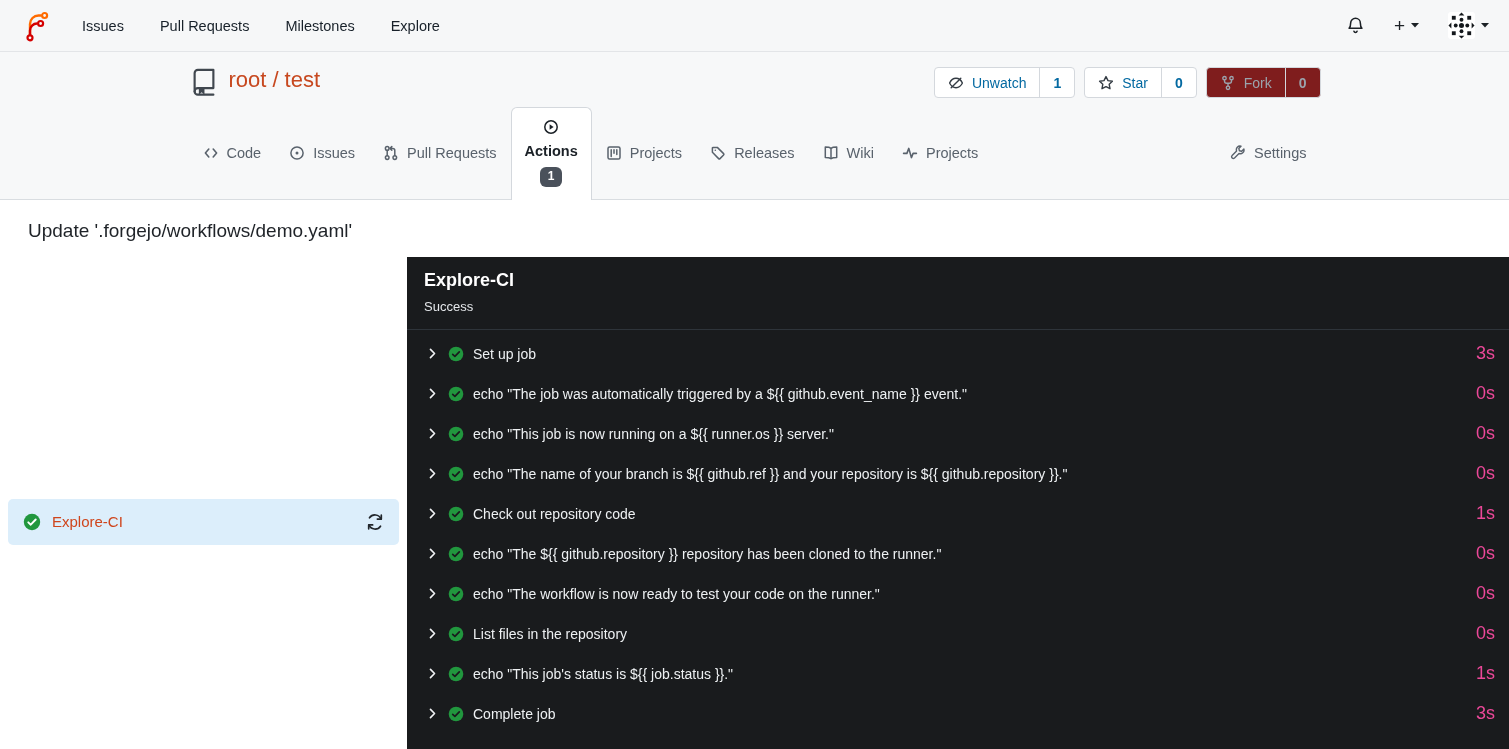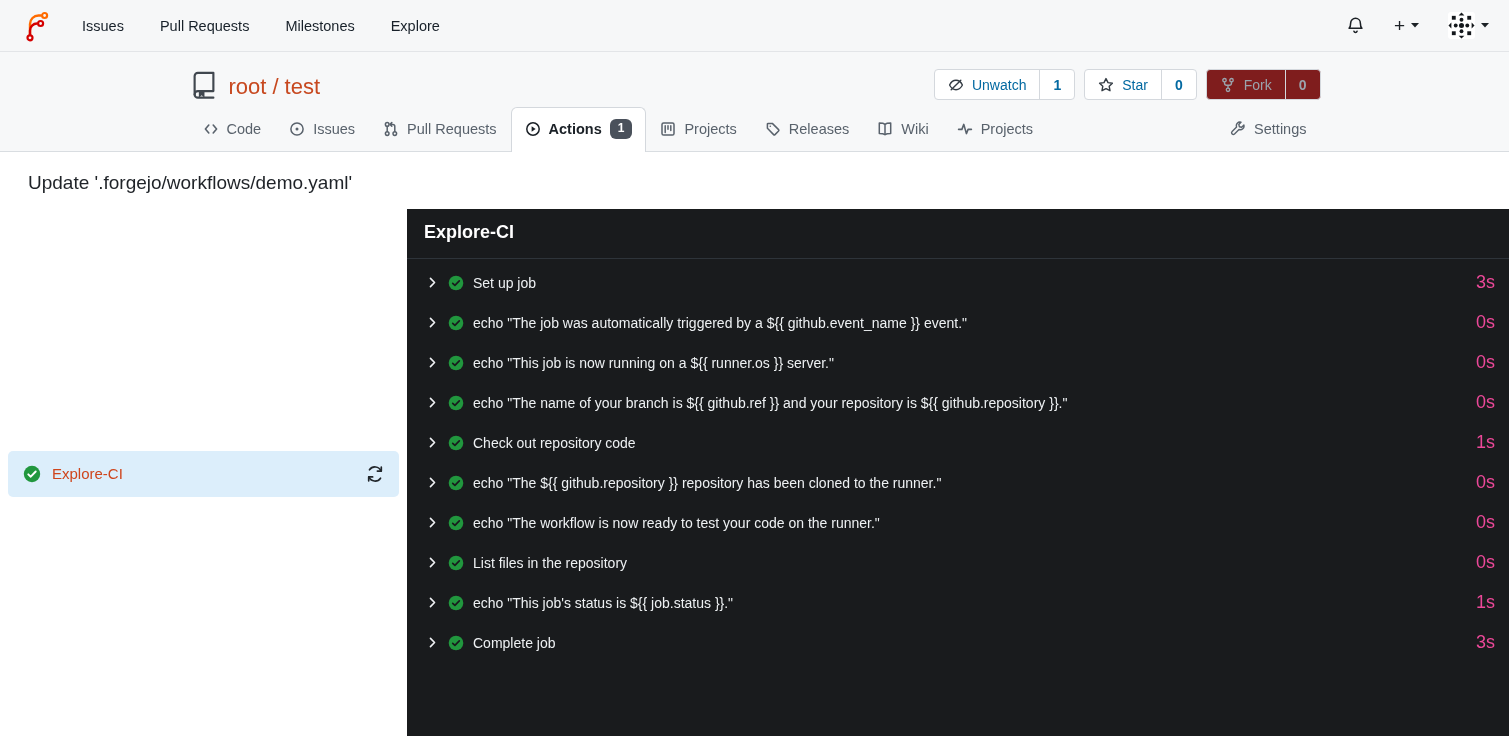--- a/index.html
+++ b/index.html
@@ -20,21 +20,21 @@
   .nav-links { display:flex; gap:36px; }
   .nav-link { font-size:14.5px; color:#18212a; cursor:pointer; }
   .nav-right { margin-left:auto; display:flex; align-items:center; gap:29px; color:#1c2126; }
   .nav-btn { display:flex; align-items:center; gap:6px; cursor:pointer; }
   .plus-glyph { font-size:19px; line-height:1; }
   .avatar { width:27px; height:27px; border-radius:3px; overflow:hidden; }
 
   
   .repo-header { background:#f7f8f9; border-bottom:1px solid #d9dde1; }
   .container { width:1132px; margin:0 auto; }
-  .repo-title-row { display:flex; align-items:flex-end; padding-top:15px; height:48px; }
+  .repo-title-row { display:flex; align-items:flex-start; padding-top:15px; height:48px; }
   .repo-icon { color:#40474f; margin-right:10px; }
   .repo-name { font-size:22px; }
   .repo-name a { color:#c7481f; text-decoration:none; cursor:pointer; }
   .repo-sep { color:#c7481f; margin:0 6px; }
   .repo-actions { margin-left:auto; display:flex; gap:9px; }
   .btn-group {
     display:flex; align-items:stretch; height:31px; background:#fff;
     border:1px solid #d4d8dd; border-radius:4px; overflow:hidden;
     font-size:14px; color:#0369a1; cursor:pointer;
   }
@@ -45,21 +45,21 @@
 
   
   .tabs-row { display:flex; margin-top:7px; }
   .tab {
     display:flex; align-items:center; gap:8px; padding:11px 13px 12px;
     font-size:14.5px; color:#59626c; cursor:pointer;
     border:1px solid transparent; border-bottom:none; border-radius:6px 6px 0 0;
   }
   .tab.active {
     background:#fff; border-color:#d4d8dd; color:#1b2127; font-weight:700;
-    margin-bottom:-1px; padding-bottom:13px;
+    margin-bottom:-1px; padding-bottom:13px;flex-direction:column;
   }
   .tab-right { margin-left:auto; }
   .badge {
     background:#4a515b; color:#fff; font-size:12px; font-weight:600;
     border-radius:6px; padding:2px 8px; line-height:1.3;
   }
 
   
   .run-title { font-size:19px; color:#1f2328; padding:20px 28px 15px; }
   .content { display:flex; align-items:center; }
@@ -273,20 +273,21 @@
           <path d="M13.6 1.9 V5.4 H10.1"></path>
           <path d="M2.4 14.1 V10.6 H5.9"></path>
         </svg>
       </span>
     </div>
   </div>
 
   <div class="log-panel">
     <div class="panel-header">
       <div class="panel-title">Explore-CI</div>
+      <div class="panel-status">Success</div>
     </div>
     <div class="steps">
 
       <div class="step">
         <svg class="step-chevron" width="13" height="13" viewBox="0 0 16 16" fill="none" stroke="currentColor" stroke-width="2" stroke-linecap="round" stroke-linejoin="round">
             <path d="M5.5 3 10.5 8 5.5 13"></path>
           </svg>
         <svg width="16" height="16" viewBox="0 0 16 16">
             <circle cx="8" cy="8" r="7.3" fill="#21973e"></circle>
             <path d="M4.7 8.3 6.9 10.4 11.3 5.8" stroke="#191b1d" stroke-width="1.7" fill="none" stroke-linecap="round" stroke-linejoin="round"></path>

